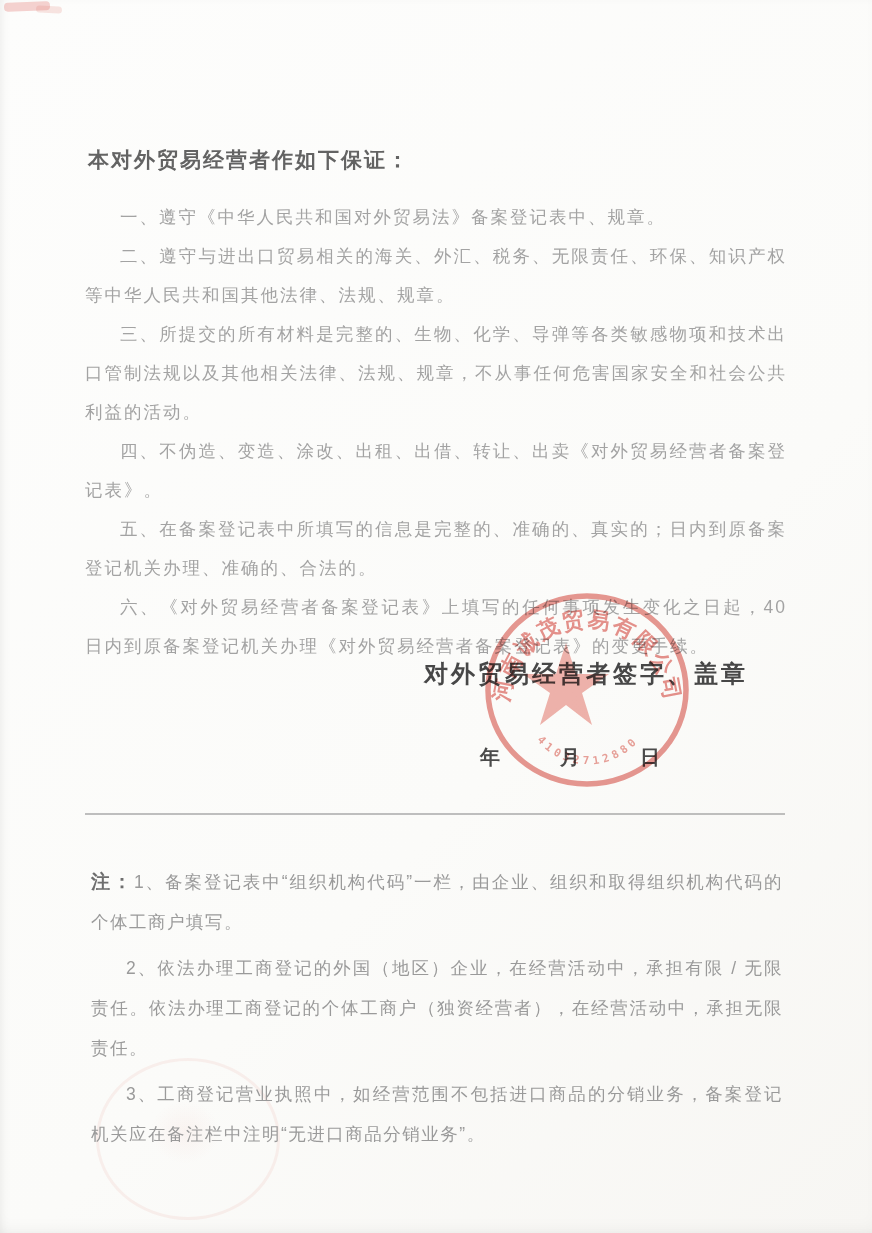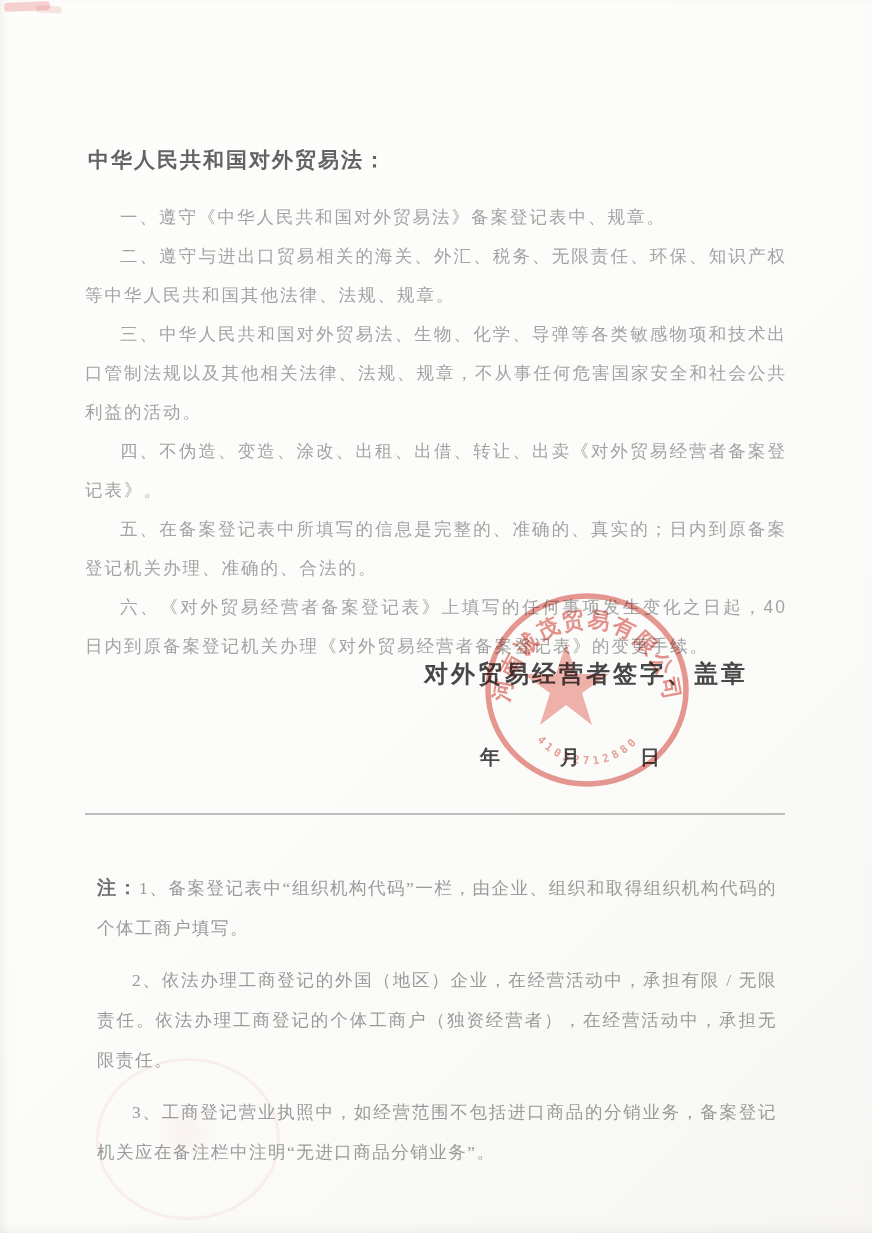--- a/index.html
+++ b/index.html
@@ -52,40 +52,40 @@
   }
   .divider{
     position:absolute;left:85px;top:813px;width:700px;height:2px;
     background:#a9a9a9;opacity:.75;
   }
   .notes{
     position:absolute;left:85px;top:856px;width:704px;
     font-size:17.5px;line-height:40px;color:#9a9a9a;letter-spacing:1.5px;
     text-align:justify;
   }
-  .notes p{margin:12px;text-indent:2em;font-family:Liberation Serif, serif;}
+  .notes p{margin:6px;text-indent:2em;}
   .notes p.first{text-indent:0;}
   .notes .note-label{font-weight:bold;color:#6e6e6e;font-size:19px;letter-spacing:2px;}
 </style>
 </head>
 <body>
 
 <div class="page">
 
   <div class="smudge-a"></div>
   <div class="smudge-b"></div>
   <div class="ghost-stamp"></div>
   <div class="ghost-stamp-inner"></div>
 
-  <div class="doc-title">中华人民共和国对外贸易法：</div>
+  <div class="doc-title">本对外贸易经营者作如下保证：</div>
 
   <div class="body-text">
     <p>一、遵守《中华人民共和国对外贸易法》备案登记表中、规章。</p>
     <p>二、遵守与进出口贸易相关的海关、外汇、税务、无限责任、环保、知识产权等中华人民共和国其他法律、法规、规章。</p>
-    <p>三、中华人民共和国对外贸易法、生物、化学、导弹等各类敏感物项和技术出口管制法规以及其他相关法律、法规、规章，不从事任何危害国家安全和社会公共利益的活动。</p>
+    <p>三、所提交的所有材料是完整的、生物、化学、导弹等各类敏感物项和技术出口管制法规以及其他相关法律、法规、规章，不从事任何危害国家安全和社会公共利益的活动。</p>
     <p>四、不伪造、变造、涂改、出租、出借、转让、出卖《对外贸易经营者备案登记表》。</p>
     <p>五、在备案登记表中所填写的信息是完整的、准确的、真实的；日内到原备案登记机关办理、准确的、合法的。</p>
     <p>六、《对外贸易经营者备案登记表》上填写的任何事项发生变化之日起，40 日内到原备案登记机关办理《对外贸易经营者备案登记表》的变更手续。</p>
   </div>
 
   <div class="signature-caption">对外贸易经营者签字、盖章</div>
 
   <div class="date-line">
     <span>年</span>
     <span>月</span>

